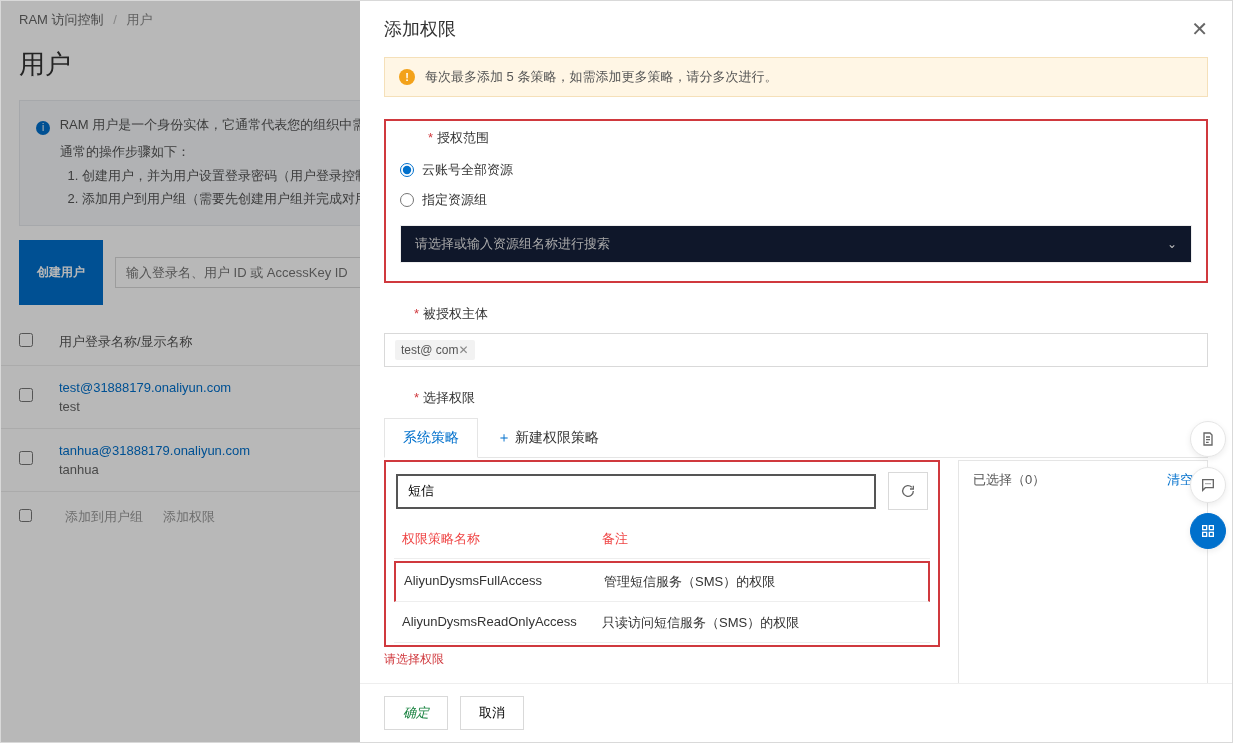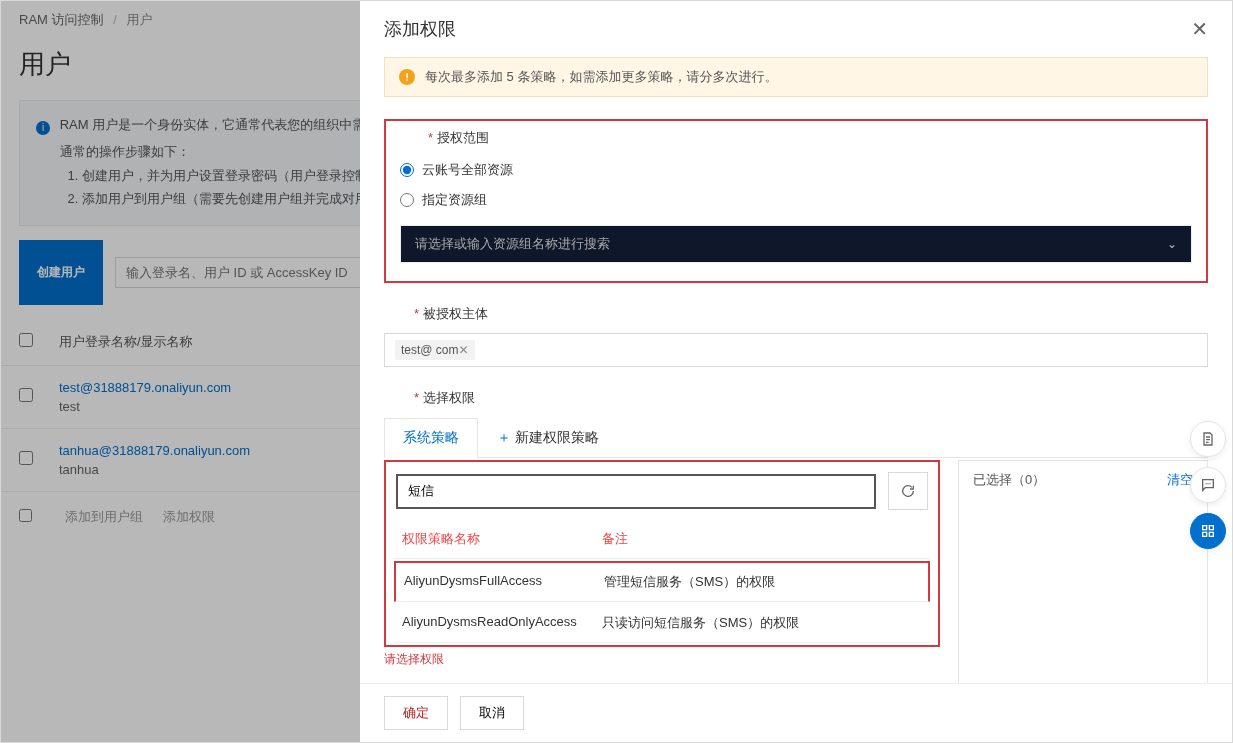--- a/index.html
+++ b/index.html
@@ -151,21 +151,21 @@
     .policy-table .ptr.row { cursor: pointer; }
     .policy-table-box { border: 2px solid #d0393e; padding-bottom: 2px; }
     .row-hi { border: 2px solid #d0393e; margin: 2px 0; }
 
     .err-msg { color: #d0393e; font-size: 12px; margin-top: 4px; }
 
     .drawer-footer {
       border-top: 1px solid #eee; padding: 12px 24px; display: flex; gap: 12px;
     }
     .btn { padding: 7px 18px; font-size: 13px; border: 1px solid #d9d9d9; background: #fff; cursor: pointer; }
-    .btn.disabled { color: #b91c1c; cursor: not-allowed; }
+    .btn.disabled { color: #15803d; cursor: not-allowed; font-style: italic; }
 
     
     .float-btns {
       position: absolute; right: 6px; top: 420px; display: flex; flex-direction: column; gap: 10px;
     }
     .float-btn {
       width: 36px; height: 36px; border-radius: 50%; background: #fff;
       border: 1px solid #e5e5e5; display: flex; align-items: center; justify-content: center;
       box-shadow: 0 2px 6px rgba(0,0,0,0.08); cursor: pointer;
     }

